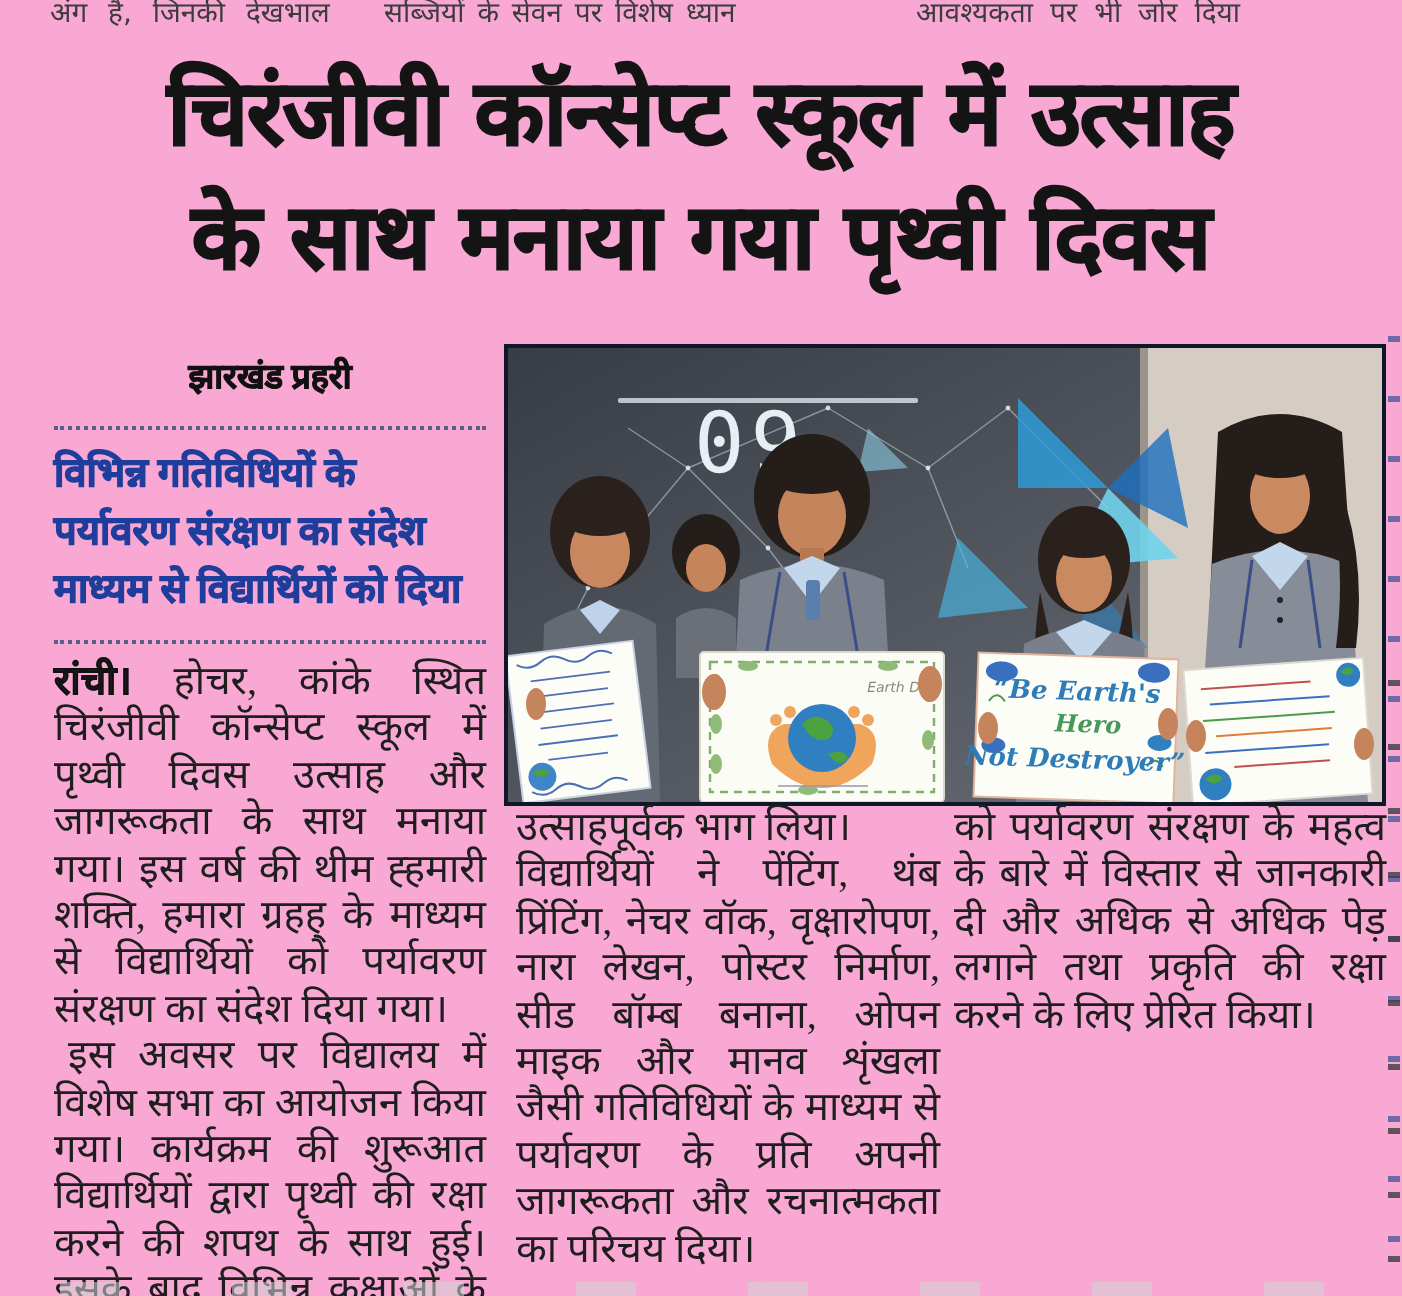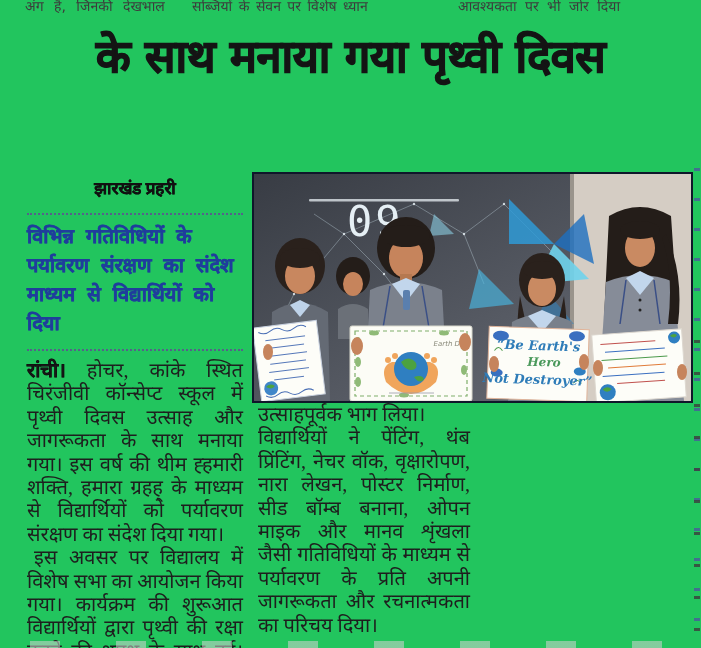--- a/index.html
+++ b/index.html
@@ -1,39 +1,39 @@
 <!DOCTYPE html>
 <html lang="hi"><head>
 <meta charset="utf-8">
 <style>
   html,body{margin:0;padding:0;}
   body{background:#e9e9e9;}
   .page{
     position:relative;width:701px;height:648px;margin:0 auto;
-    background:#22c55e;overflow:hidden;
+    background:#f9a8d4;overflow:hidden;
     font-family:"Liberation Serif","DejaVu Serif",serif;
     color:#222;
   }
   
   .top-strip{position:absolute;top:0;left:0;width:701px;height:13px;overflow:hidden;}
   .top-frag{position:absolute;top:-4px;font-size:14px;color:#3c3c3c;white-space:nowrap;word-spacing:6px;font-family:"DejaVu Sans",sans-serif;}
   .tf1{left:25px;}
   .tf2{left:192px;word-spacing:2px;}
   .tf3{left:458px;word-spacing:4px;}
   
   .headline{position:absolute;top:26px;left:0;width:701px;text-align:center;
     font-family:"DejaVu Sans","Liberation Sans",sans-serif;
     font-weight:800;color:#141414;font-size:45px;line-height:62px;
     -webkit-text-stroke:1.1px #141414;letter-spacing:-0.5px;}
   
   .left-col{position:absolute;left:27px;top:174px;width:216px;}
   .byline{text-align:center;font-family:Liberation Serif, serif;font-weight:800;
     font-size:17px;color:#111;-webkit-text-stroke:0.4px #111;margin:2px 0 14px 0;}
   .dotted-rule{border:none;border-top:2px dotted #55618a;margin:0 0 8px 0;height:0;}
-  .subhead{font-family:Liberation Mono, monospace;font-weight:800;font-size:20px;
+  .subhead{font-family:Liberation Serif, serif;font-weight:800;font-size:20px;
     line-height:29px;color:#1f3e9c;-webkit-text-stroke:0.5px #1f3e9c;margin:2px 0 10px 0;}
   .body-text p{margin:0;font-size:20px;line-height:23.4px;text-align:justify;color:#1e1e1e;}
   .body-text p + p{margin-top:0;}
   .dateline{font-weight:bold;-webkit-text-stroke:0.3px #111;}
   .indent{text-indent:7px;}
   
   .photo{position:absolute;left:252px;top:172px;width:437px;height:227px;
     border:2px solid #0f172a;background:#4a4e55;}
   .photo svg{display:block;}
   
@@ -59,20 +59,21 @@
 
 <div class="page">
 
   <div class="top-strip">
     <span class="top-frag tf1">अंग है, जिनकी देखभाल</span>
     <span class="top-frag tf2">सब्जियों के सेवन पर विशेष ध्यान</span>
     <span class="top-frag tf3">आवश्यकता पर भी जोर दिया</span>
   </div>
 
   <div class="headline">
+    <div>चिरंजीवी कॉन्सेप्ट स्कूल में उत्साह</div>
     <div>के साथ मनाया गया पृथ्वी दिवस</div>
   </div>
 
   <div class="left-col">
     <div class="byline">झारखंड प्रहरी</div>
     <hr class="dotted-rule">
     <div class="subhead">
       <div>विभिन्न गतिविधियों के</div>
       <div>पर्यावरण संरक्षण का संदेश</div>
       <div>माध्यम से विद्यार्थियों को दिया</div>
@@ -259,20 +260,21 @@
       </g>
     </svg>
   </div>
 
   <div class="mid-col">
     <p>उत्साहपूर्वक भाग लिया।</p>
     <p>विद्यार्थियों ने पेंटिंग, थंब प्रिंटिंग, नेचर वॉक, वृक्षारोपण, नारा लेखन, पोस्टर निर्माण, सीड बॉम्ब बनाना, ओपन माइक और मानव शृंखला जैसी गतिविधियों के माध्यम से पर्यावरण के प्रति अपनी जागरूकता और रचनात्मकता का परिचय दिया।</p>
   </div>
 
   <div class="right-col">
+    <p>को पर्यावरण संरक्षण के महत्व के बारे में विस्तार से जानकारी दी और अधिक से अधिक पेड़ लगाने तथा प्रकृति की रक्षा करने के लिए प्रेरित किया।</p>
   </div>
 
   <div class="right-sliver"></div>
   <div class="right-sliver-dark"></div>
 
   <div class="bottom-strip"></div>
 
 </div>
 
 </body></html>

